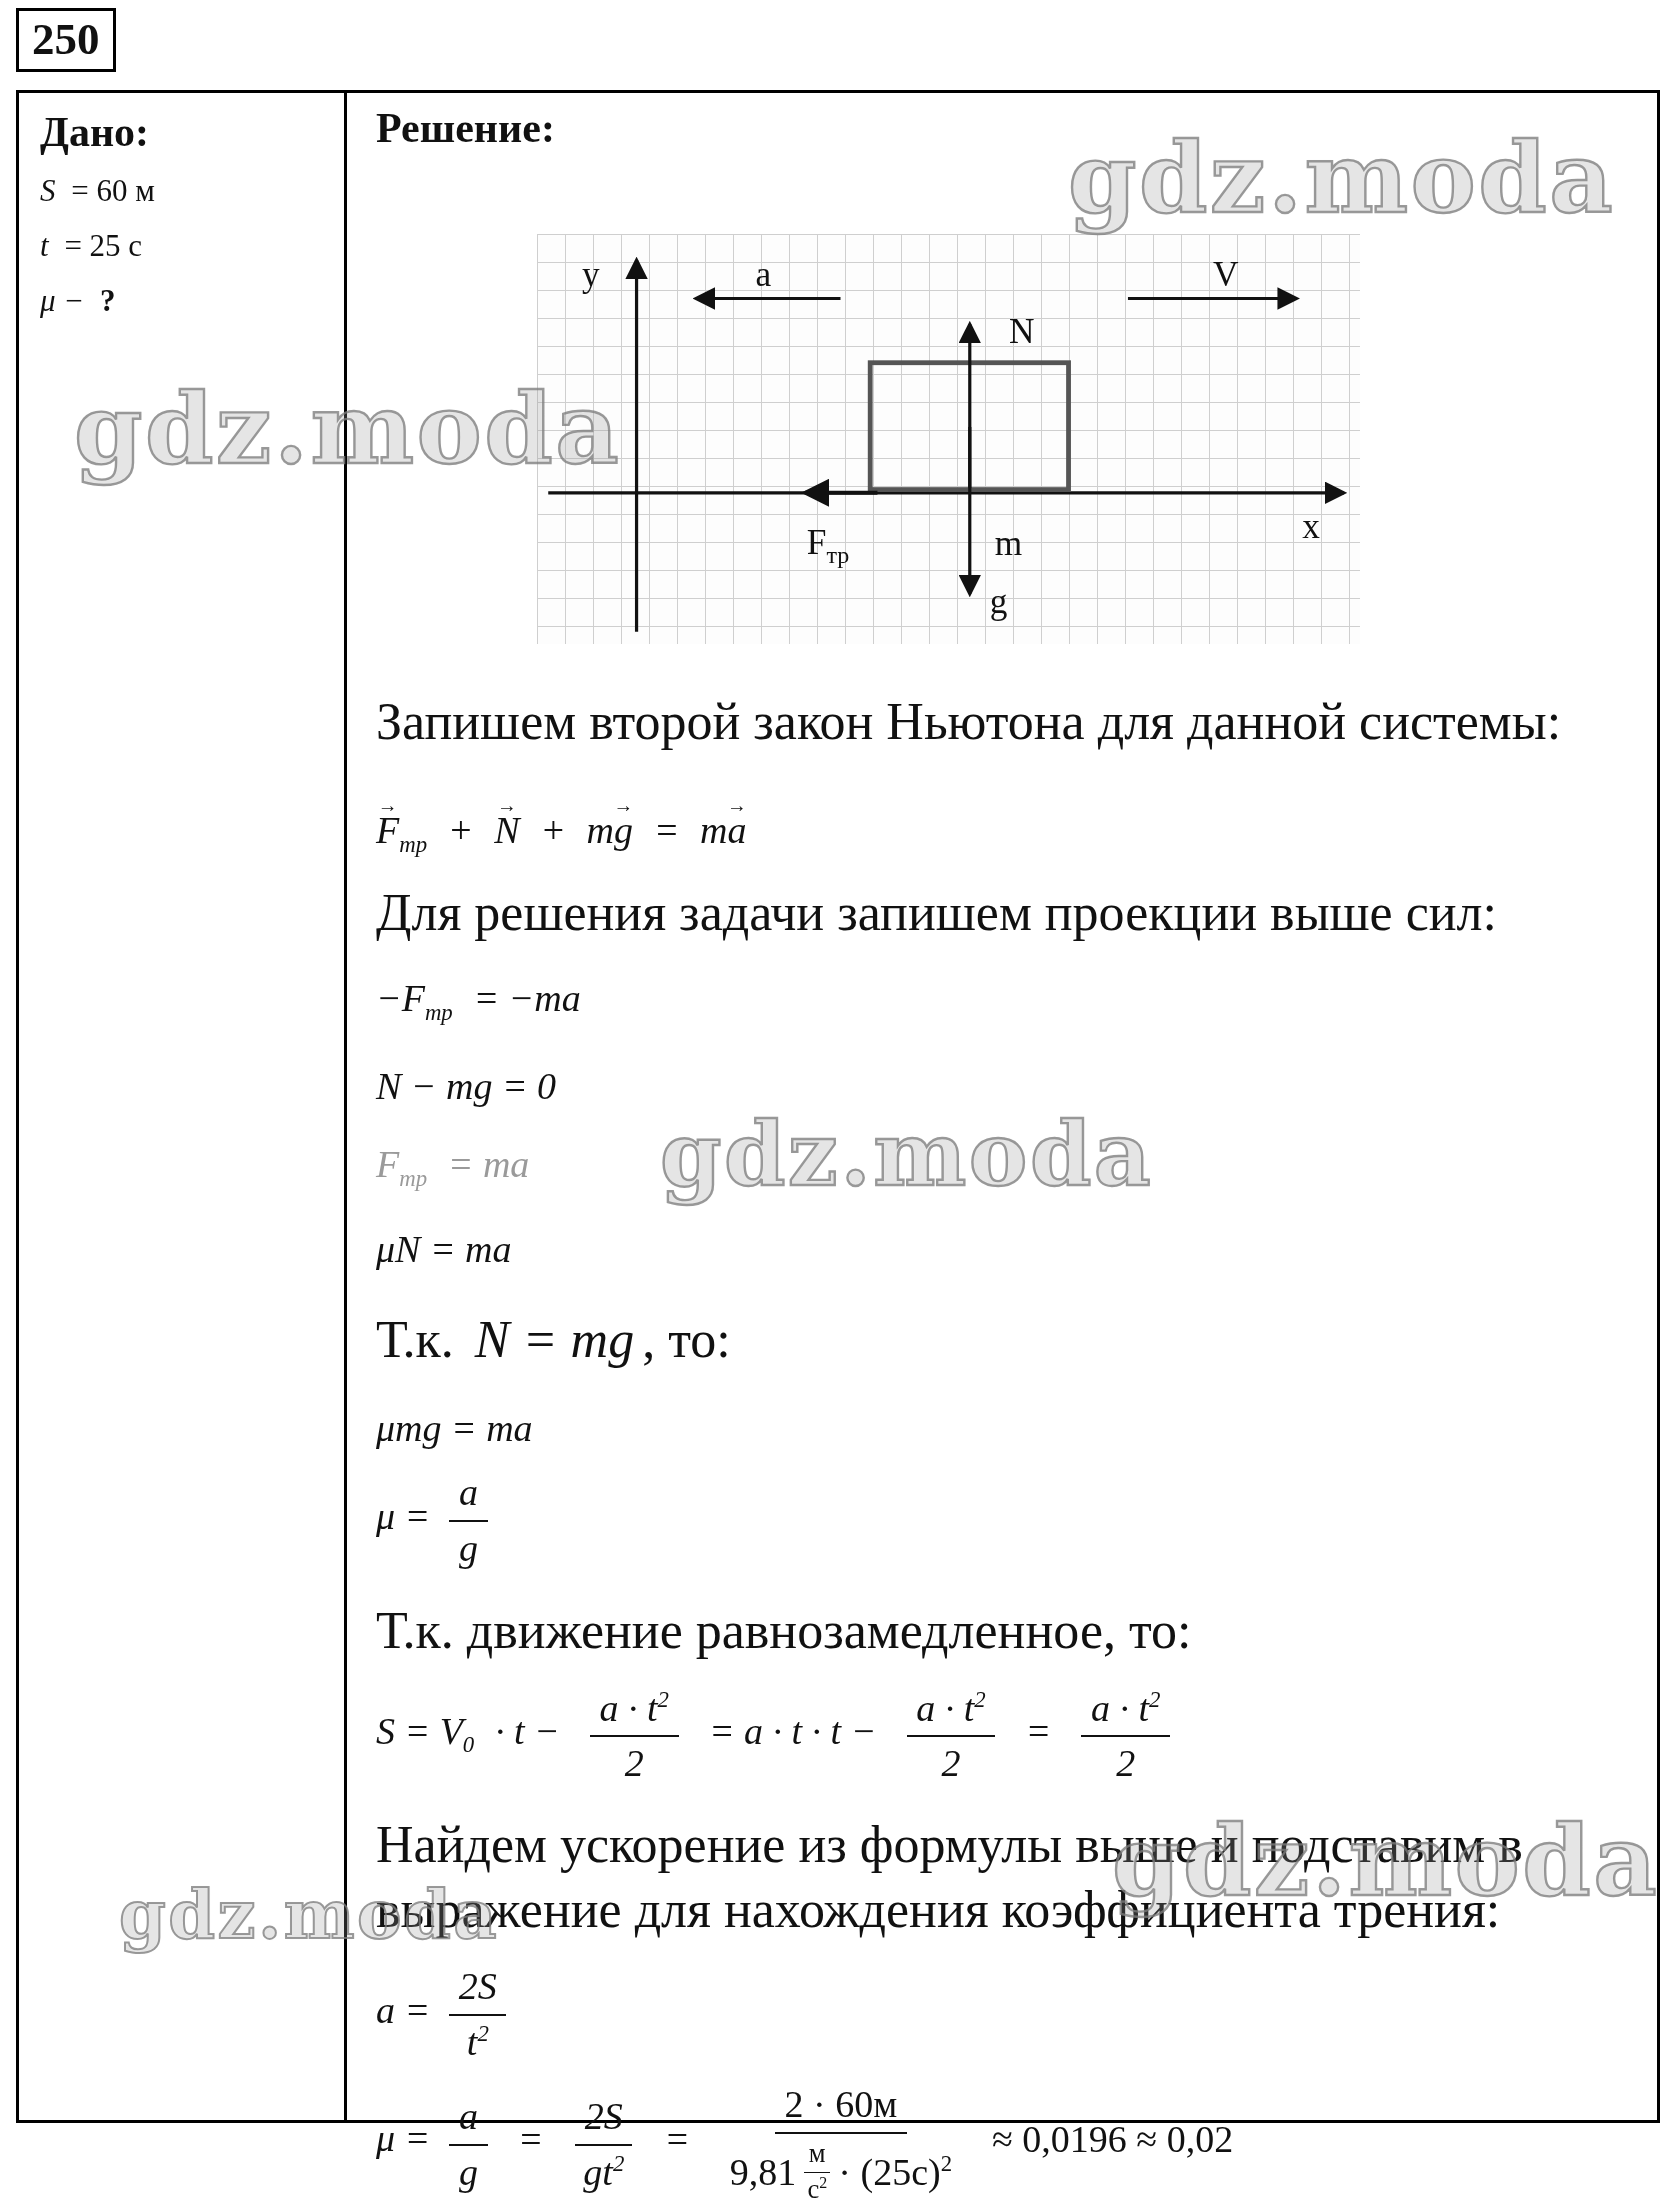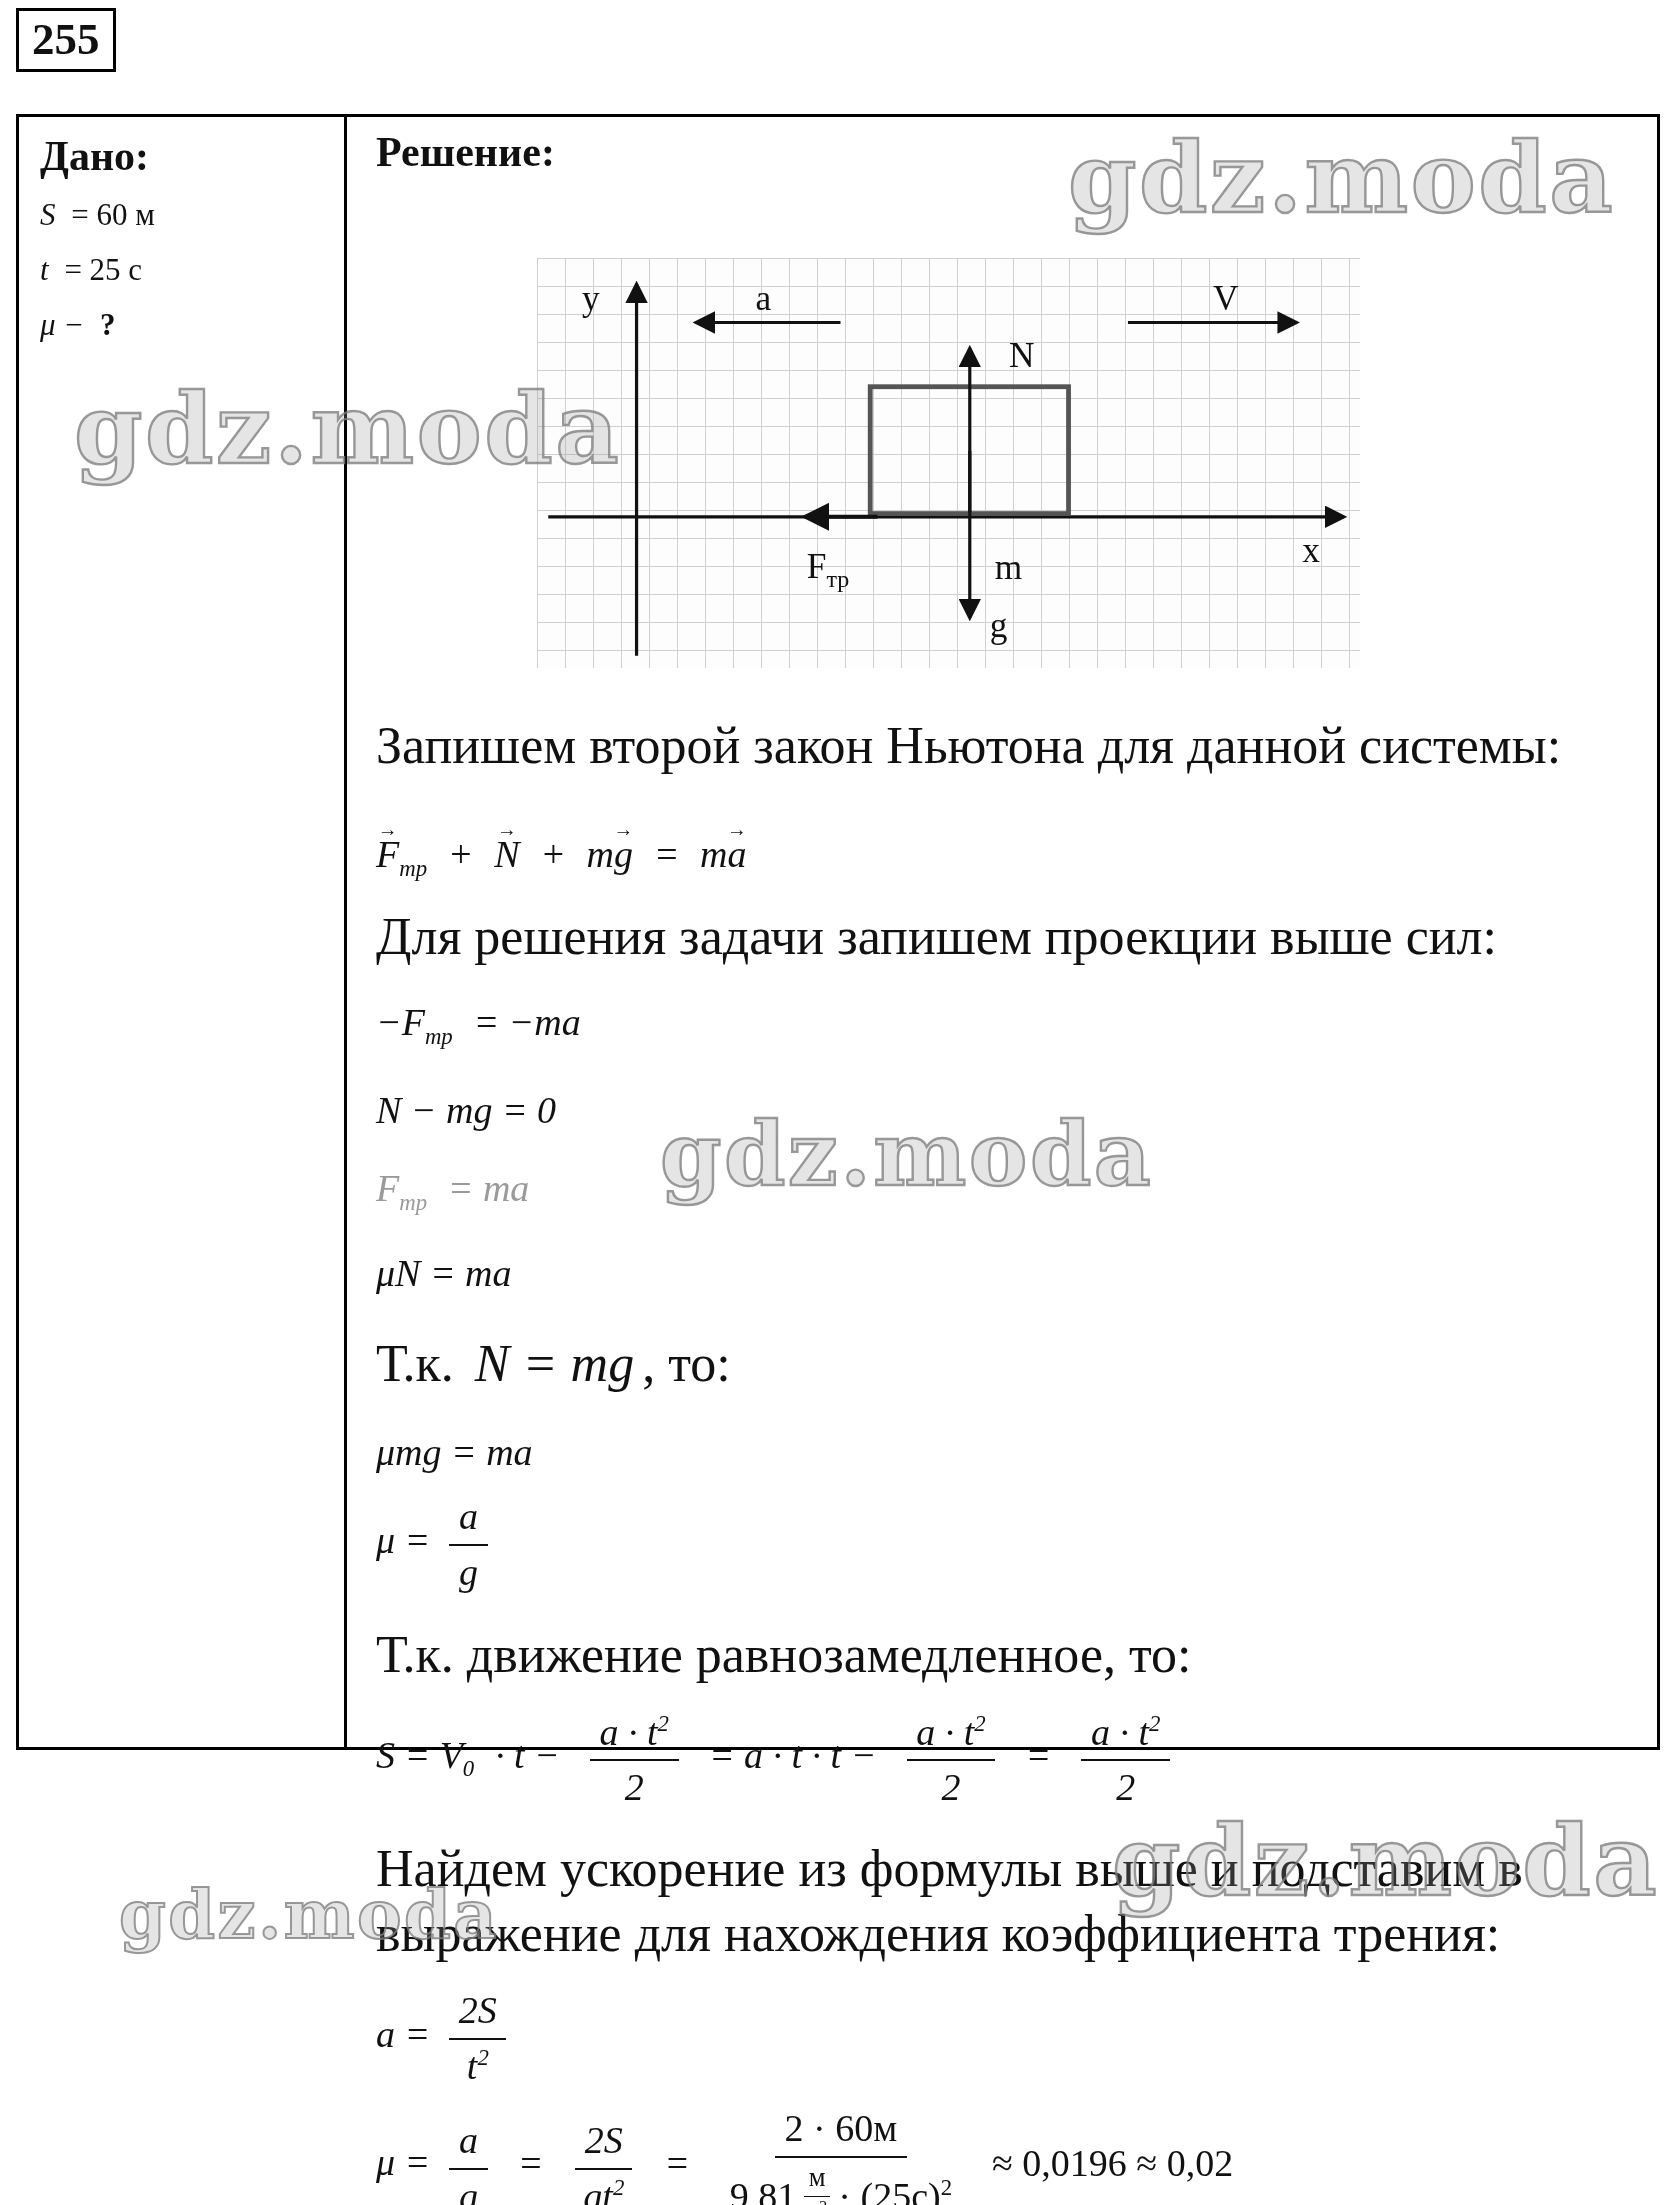--- a/index.html
+++ b/index.html
@@ -11,22 +11,22 @@
 
   
   .problem-box{
     position:absolute; left:16px; top:8px;
     border:3.2px solid #000; padding:1.6px 13px 4.8px;
     font-size:45px; font-weight:bold; background:#fff;
   }
 
   
   .main-table{
-    position:absolute; left:16px; top:90px; width:1644px; height:1636px;
-    border:3.2px solid #000; display:flex; background:#fff;margin-top:24px;
+    position:absolute; left:16px; top:90px; width:1644px; height:2033px;
+    border:3.2px solid #000; display:flex; background:#fff;
   }
   .given-col{
     width:328px; border-right:3.2px solid #000; padding:14.5px 16px 16px 21px;
     flex:none;
   }
   .given-title{ font-size:42px; font-weight:bold; margin-bottom:17.7px; }
   .given-line{ font-size:31px; margin-bottom:19px; }
   .given-line .var{ font-style:italic; margin-right:8px; }
   .given-line .q{ font-weight:bold; }
 
@@ -85,21 +85,21 @@
   .wm-3{ left:660px;  top:1102px; font-size:88px; }
   .wm-4{ left:1112px; top:1803px; font-size:98px; }
   .wm-5{ left:119px;  top:1875px; font-size:67px; -webkit-text-stroke:2px rgba(125,125,125,.78); }
 </style>
 </head>
 <body>
 
 <div class="page">
 
   <div class="problem-box">
-    <span>255</span>
+    <span>250</span>
   </div>
 
   <div class="main-table">
 
     <div class="given-col">
       <div class="given-title">Дано:</div>
       <div class="given-line">
         <span class="var">S</span>
         <span>= 60 м</span>
       </div>

